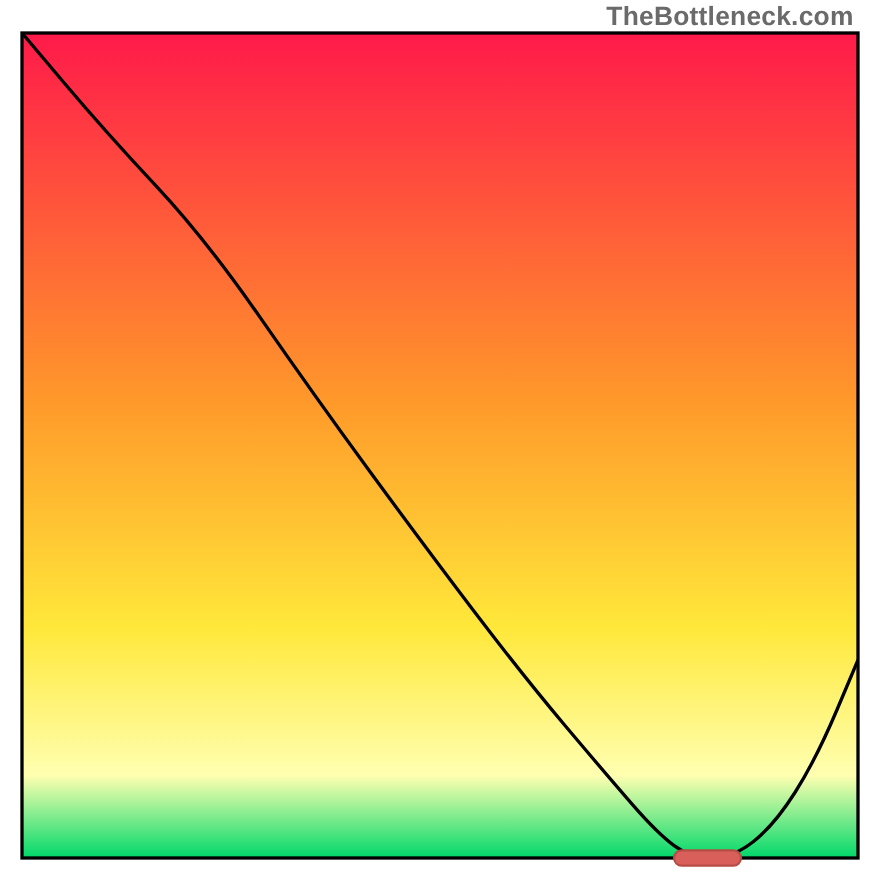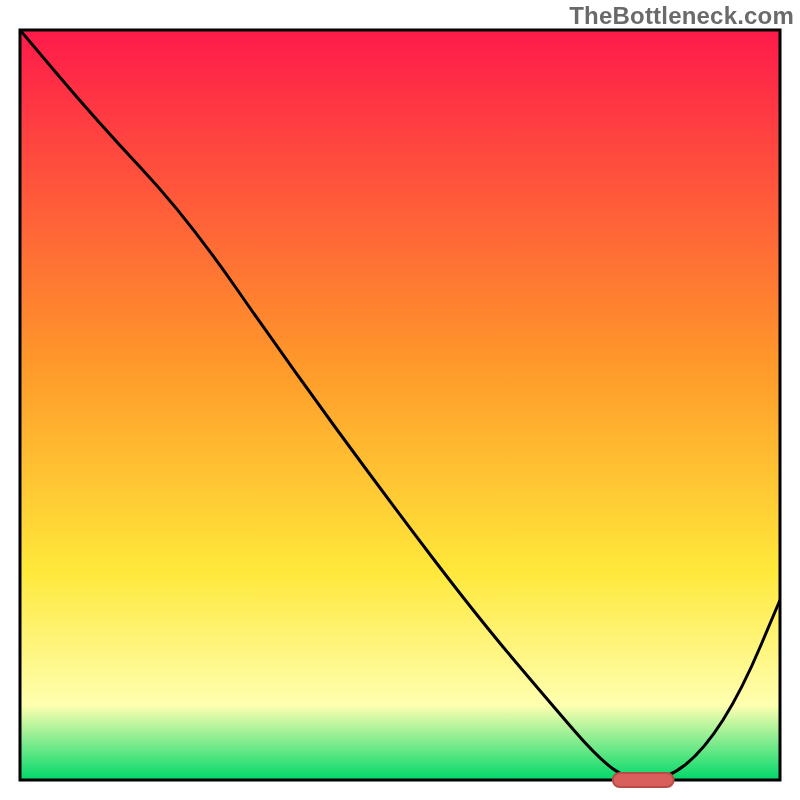--- a/index.html
+++ b/index.html
@@ -12,21 +12,21 @@
     font-family: Arial, Helvetica, sans-serif;
   }
   .stage {
     position: relative;
     width: 800px;
     height: 800px;
   }
   .watermark {
     position: absolute;
     top: 2px;
-    right: 6px;
+    right: 24px;
     font-size: 24px;
     font-weight: bold;
     color: #6a6a6a;
     letter-spacing: 0.2px;
     z-index: 5;
     user-select: none;
   }
   svg {
     position: absolute;
     top: 0;

